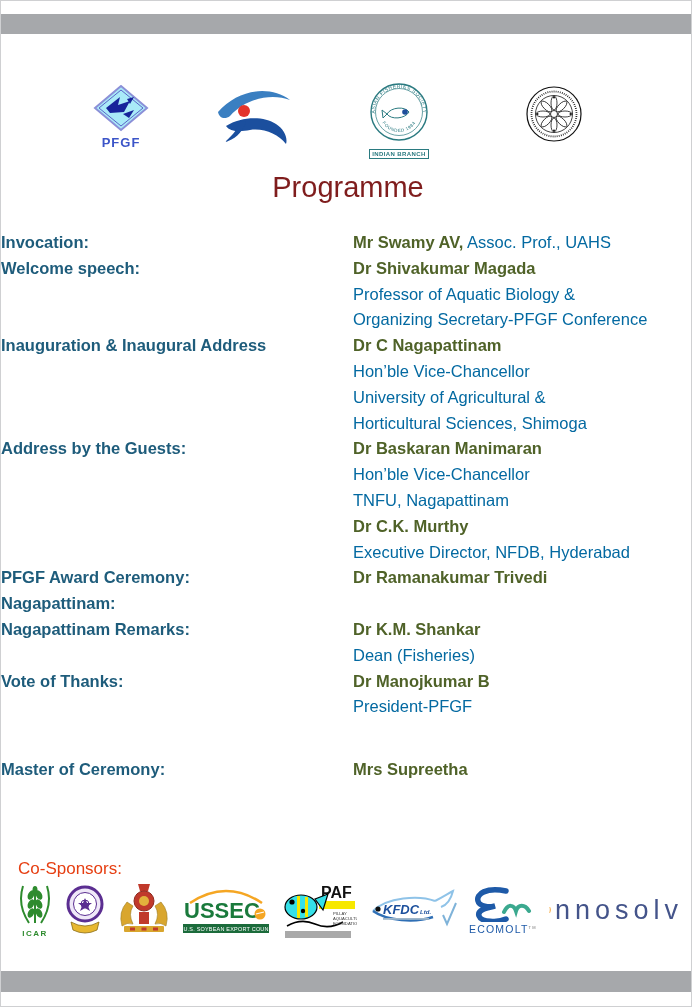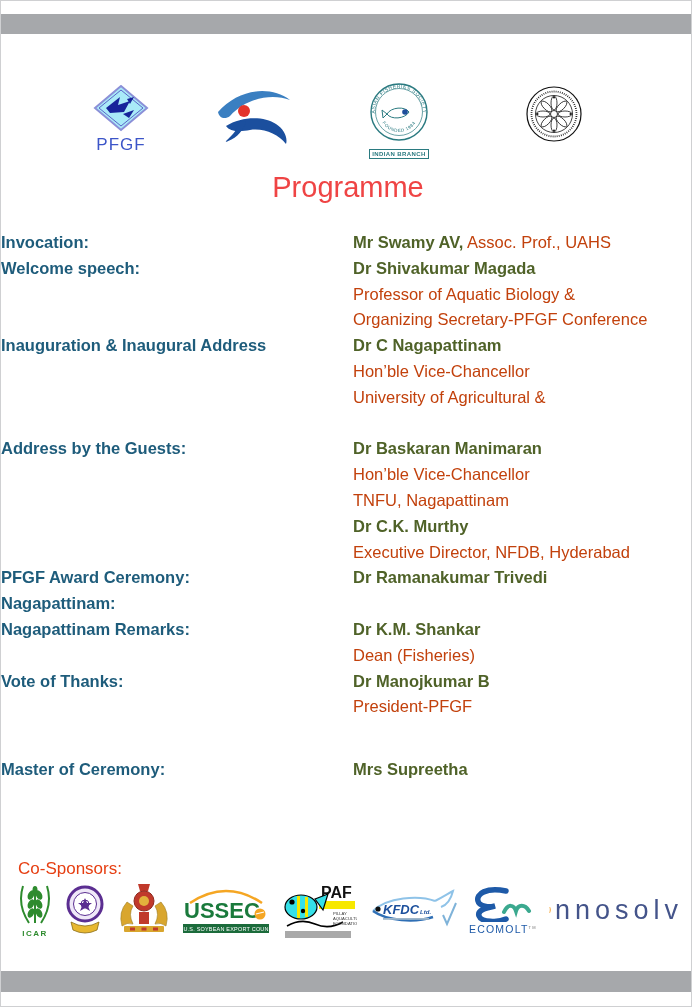--- a/index.html
+++ b/index.html
@@ -4,34 +4,34 @@
 <style>
   html,body{margin:0;padding:0;background:#fff;}
   .page{position:relative;width:692px;height:1007px;background:#ffffff;
         border:1px solid #cfd0d2;box-sizing:border-box;overflow:hidden;
         font-family:"Liberation Sans",sans-serif;}
   .bar{position:absolute;left:0;right:0;background:#a6a8ab;}
   .bar.top{top:13px;height:20px;}
   .bar.bottom{top:970px;height:21px;}
 
   .hlogo{position:absolute;text-align:center;}
-  .pfgf-caption{font-size:17px;font-weight:normal;color:#3c55c8;letter-spacing:1px;margin-top:-2px;}
+  .pfgf-caption{font-size:13px;font-weight:bold;color:#3c55c8;letter-spacing:1px;margin-top:-2px;}
   .afs-branch{width:58px;margin:2px auto 0;border:1px solid #2a7a80;font-size:6px;font-weight:bold;
               color:#2a7a80;text-align:center;padding:1px 0;letter-spacing:.4px;background:#fff;}
 
   .doc-title{position:absolute;top:170px;left:4px;right:0;text-align:center;
-             font-size:29px;color:#ef4444;}
+             font-size:29px;color:#7f1d1d;}
 
   .prog-list{position:absolute;top:229px;left:0;right:0;font-size:16.5px;}
   .prog-line{display:flex;height:25.8px;line-height:25.8px;}
   .prog-line.gap-before{margin-top:37px;}
   .prog-label{flex:0 0 341px;text-align:left;font-weight:bold;color:#1e5c7b;white-space:pre;}
   .prog-value{margin-left:11px;flex:1;text-align:left;white-space:pre;}
   .prog-name{font-weight:bold;color:#4f6228;}
-  .prog-desc{color:#c2410c;}
+  .prog-desc{color:#0369a1;}
 
   .cosponsors-heading{position:absolute;left:17px;top:858px;font-size:17px;font-weight:normal;color:#e63e11;}
   .sponsor-row{position:absolute;left:14px;right:8px;top:877px;height:64px;
                display:flex;align-items:center;justify-content:space-between;}
   .sp{display:flex;flex-direction:column;align-items:center;justify-content:center;}
   .icar-caption{font-size:8px;font-weight:bold;color:#2e8b2e;letter-spacing:1.5px;margin-top:0px;}
   .ussec-bar{width:86px;background:#1b6b3b;color:#fff;font-size:5.5px;text-align:center;
              padding:1.5px 0;letter-spacing:.2px;margin-top:1px;white-space:nowrap;}
   .ecomolt-caption{font-size:10.5px;color:#1e5aa8;letter-spacing:1.2px;margin-top:1px;position:relative;}
   .ecomolt-caption sup{font-size:4px;color:#777;}
@@ -139,20 +139,21 @@
       <div class="prog-line">
         <div class="prog-label"></div>
         <div class="prog-value"><span class="prog-desc">Hon’ble Vice-Chancellor</span></div>
       </div>
       <div class="prog-line">
         <div class="prog-label"></div>
         <div class="prog-value"><span class="prog-desc">University of Agricultural &amp;</span></div>
       </div>
       <div class="prog-line">
         <div class="prog-label"></div>
+        <div class="prog-value"><span class="prog-desc">Horticultural Sciences, Shimoga</span></div>
       </div>
       <div class="prog-line">
         <div class="prog-label">Address by the Guests:</div>
         <div class="prog-value"><span class="prog-name">Dr Baskaran Manimaran</span></div>
       </div>
       <div class="prog-line">
         <div class="prog-label"></div>
         <div class="prog-value"><span class="prog-desc">Hon’ble Vice-Chancellor</span></div>
       </div>
       <div class="prog-line">

